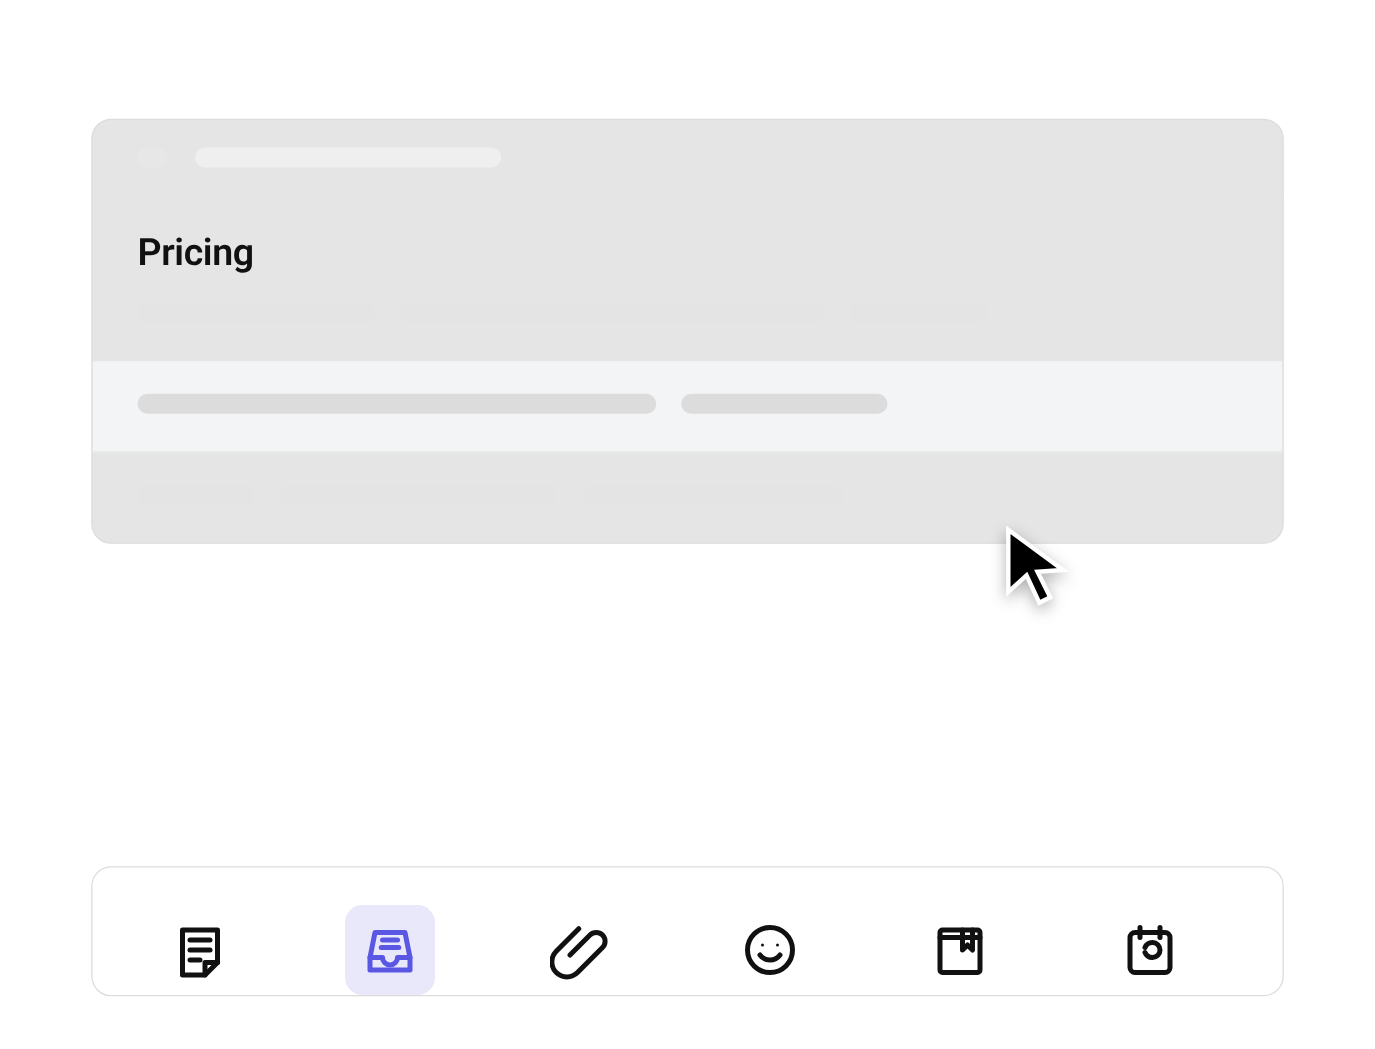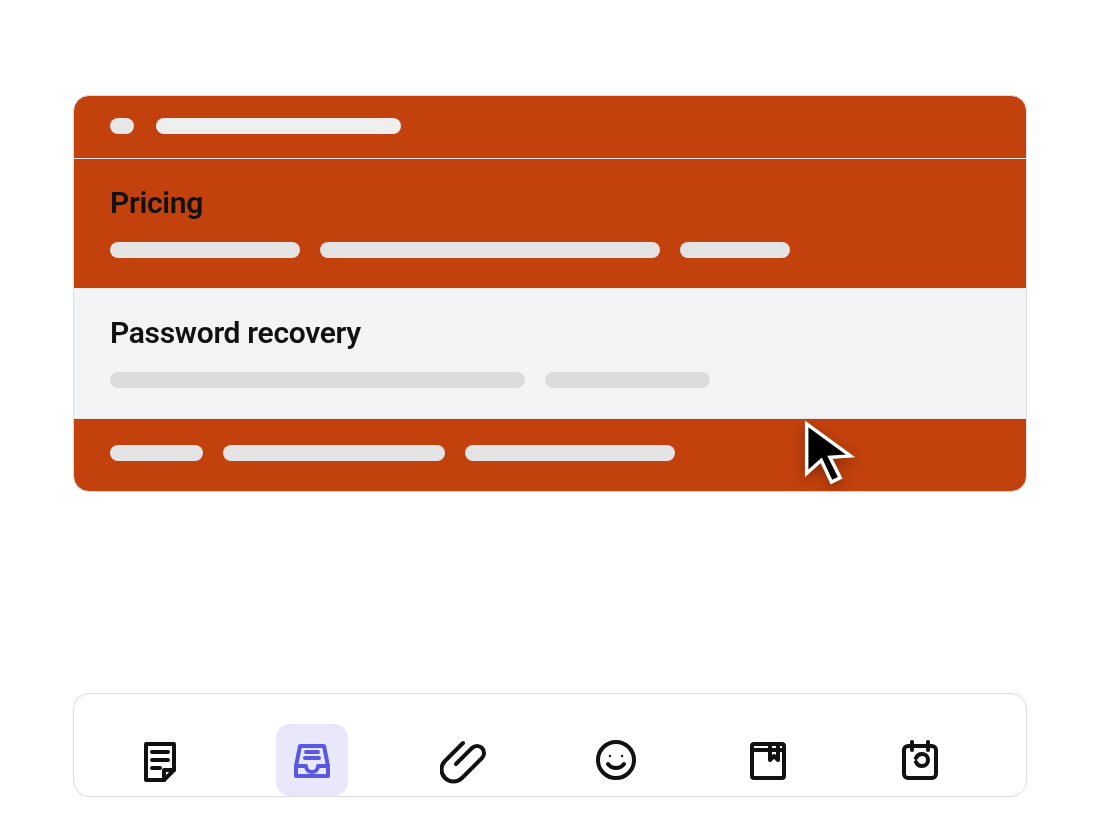--- a/index.html
+++ b/index.html
@@ -15,21 +15,21 @@
       position: relative;
       overflow: hidden;
     }
     .panel {
       position: absolute;
       left: 73px;
       top: 95px;
       width: 954px;
       border: 1px solid #dcdcdc;
       border-radius: 16px;
-      background: #c2410c;
+      background: #e5e5e5;
       overflow: hidden;
     }
     .panel-header {
       display: flex;
       align-items: center;
       gap: 22px;
       padding: 22px 36px 24px 36px;
       border-bottom: 1px solid #e5e5e5;
     }
     .panel-header .dot {
@@ -136,21 +136,20 @@
   <div class="list-item">
     <div class="item-title">Pricing</div>
     <div class="placeholder-row">
       <div class="ph" style="width:190px"></div>
       <div class="ph" style="width:340px"></div>
       <div class="ph" style="width:110px"></div>
     </div>
   </div>
 
   <div class="list-item selected">
-    <div class="item-title">Password recovery</div>
     <div class="placeholder-row">
       <div class="ph" style="width:415px"></div>
       <div class="ph" style="width:165px"></div>
     </div>
   </div>
 
   <div class="list-item">
     <div class="placeholder-row">
       <div class="ph" style="width:93px"></div>
       <div class="ph" style="width:222px"></div>

